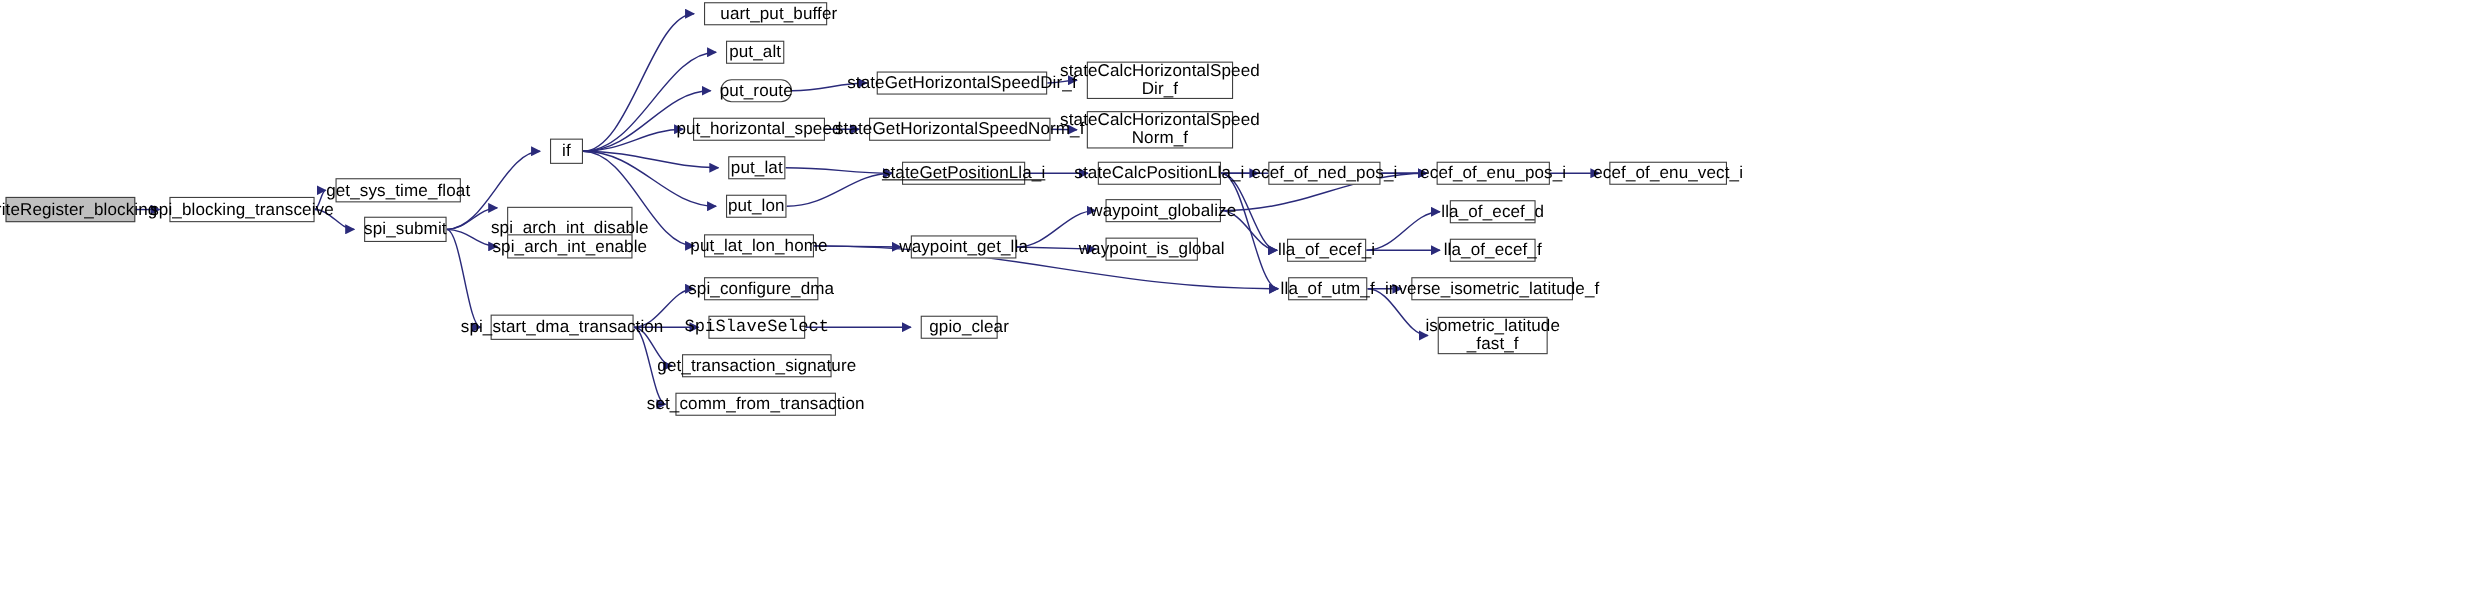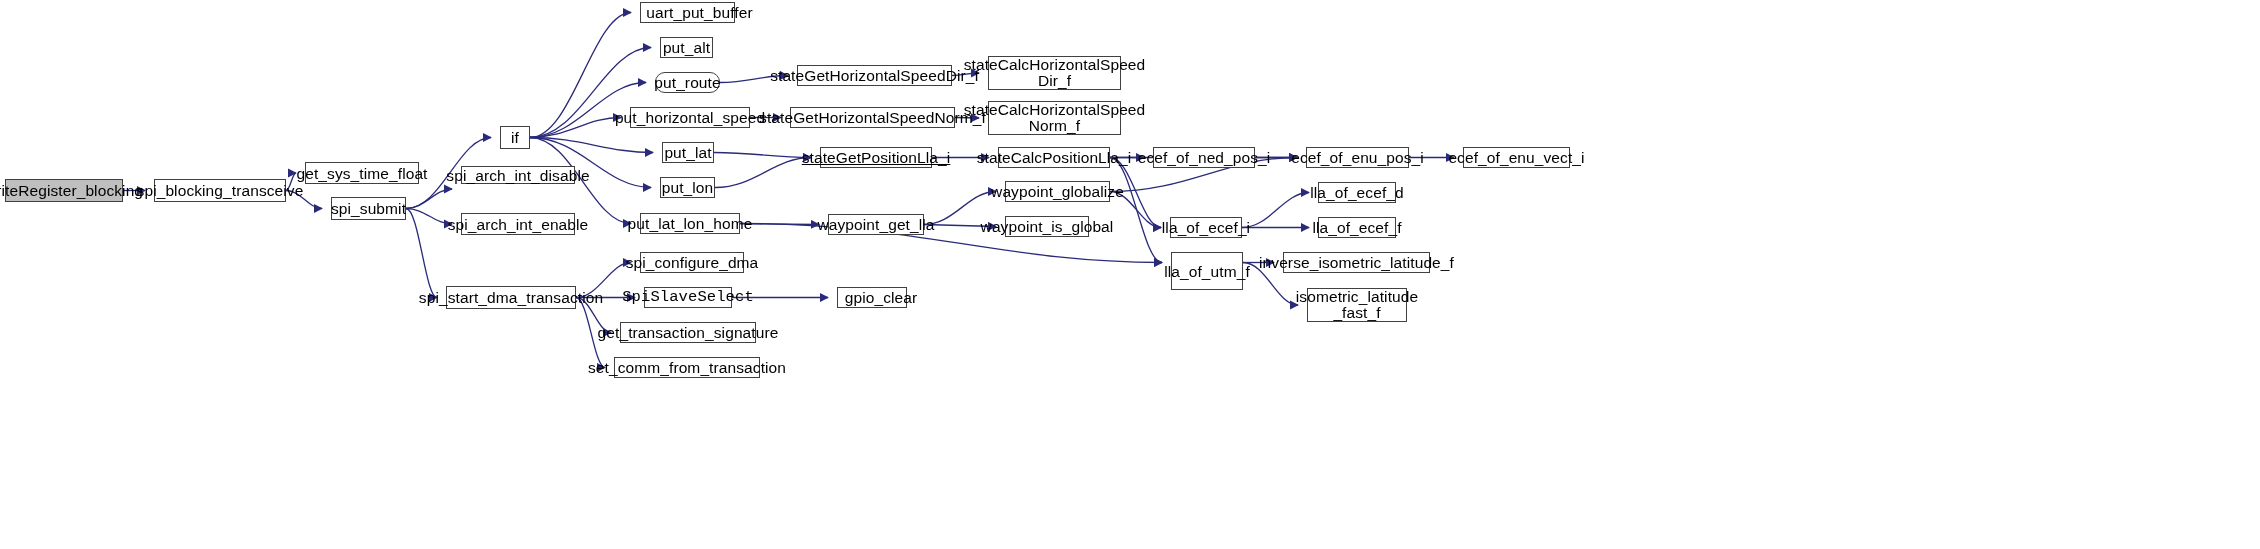--- a/index.html
+++ b/index.html
@@ -98,24 +98,24 @@
         <path d="M 576 297.5 C 588.18 297.5, 593.98 367.5, 605 367.5" fill="none" stroke="#2a2a7a" stroke-width="1.3" marker-end="url(#arrow)"></path>
         <path d="M 732 297.5 L 828 297.5" fill="none" stroke="#2a2a7a" stroke-width="1.3" marker-end="url(#arrow)"></path>
       </g>
   </svg>
   <div id="node-layer">
       <div class="node root" style="left: 5px; top: 179px; width: 118px; height: 23px;">writeRegister_blocking</div>
       <div class="node" style="left: 154px; top: 179px; width: 132px; height: 23px;">spi_blocking_transceive</div>
       <div class="node" style="left: 305px; top: 162px; width: 114px; height: 22px;">get_sys_time_float</div>
       <div class="node" style="left: 331px; top: 197px; width: 75px; height: 23px;">spi_submit</div>
       <div class="node" style="left: 500px; top: 126px; width: 30px; height: 23px;">if</div>
-      <div class="node" style="left: 461px; top: 166px; width: 114px; height: 18px;">spi_arch_int_disable</div>
+      <div class="node" style="left: 461px; top: 188px; width: 114px; height: 38px;">spi_arch_int_disable</div>
       <div class="node" style="left: 461px; top: 213px; width: 114px; height: 22px;">spi_arch_int_enable</div>
       <div class="node" style="left: 446px; top: 286px; width: 130px; height: 23px;">spi_start_dma_transaction</div>
-      <div class="node" style="left: 640px; top: 2px; width: 95px; height: 21px; padding-left: 24px;">uart_put_buffer</div>
+      <div class="node" style="left: 640px; top: 2px; width: 112px; height: 21px; padding-left: 24px;">uart_put_buffer</div>
       <div class="node" style="left: 660px; top: 37px; width: 53px; height: 21px;">put_alt</div>
       <div class="node" style="left: 655px; top: 72px; width: 65px; height: 21px; border-radius: 10px;">put_route</div>
       <div class="node" style="left: 630px; top: 107px; width: 120px; height: 21px;">put_horizontal_speed</div>
       <div class="node" style="left: 662px; top: 142px; width: 52px; height: 21px;">put_lat</div>
       <div class="node" style="left: 660px; top: 177px; width: 55px; height: 21px;">put_lon</div>
       <div class="node" style="left: 640px; top: 213px; width: 100px; height: 21px;">put_lat_lon_home</div>
       <div class="node" style="left: 640px; top: 252px; width: 104px; height: 21px;">spi_configure_dma</div>
       <div class="node" style="left: 644px; top: 287px; width: 88px; height: 21px; font-family: Liberation Mono, monospace;">SpiSlaveSelect</div>
       <div class="node" style="left: 620px; top: 322px; width: 136px; height: 21px;">get_transaction_signature</div>
       <div class="node" style="left: 614px; top: 357px; width: 146px; height: 21px;">set_comm_from_transaction</div>
@@ -126,21 +126,21 @@
       <div class="node" style="left: 837px; top: 287px; width: 70px; height: 21px; padding-left: 18px;">gpio_clear</div>
       <div class="node" style="left: 988px; top: 56px; width: 133px; height: 34px; line-height: 16px;">stateCalcHorizontalSpeed
 Dir_f</div>
       <div class="node" style="left: 988px; top: 101px; width: 133px; height: 34px; line-height: 16px;">stateCalcHorizontalSpeed
 Norm_f</div>
       <div class="node" style="left: 998px; top: 147px; width: 112px; height: 21px;">stateCalcPositionLla_i</div>
       <div class="node" style="left: 1005px; top: 181px; width: 105px; height: 21px;">waypoint_globalize</div>
       <div class="node" style="left: 1005px; top: 216px; width: 84px; height: 21px;">waypoint_is_global</div>
       <div class="node" style="left: 1153px; top: 147px; width: 102px; height: 21px;">ecef_of_ned_pos_i</div>
       <div class="node" style="left: 1170px; top: 217px; width: 72px; height: 21px;">lla_of_ecef_i</div>
-      <div class="node" style="left: 1171px; top: 252px; width: 72px; height: 38px;">lla_of_utm_f</div>
+      <div class="node" style="left: 1171px; top: 252px; width: 72px; height: 21px;">lla_of_utm_f</div>
       <div class="node" style="left: 1306px; top: 147px; width: 103px; height: 21px;">ecef_of_enu_pos_i</div>
       <div class="node" style="left: 1318px; top: 182px; width: 78px; height: 21px;">lla_of_ecef_d</div>
       <div class="node" style="left: 1318px; top: 217px; width: 78px; height: 21px;">lla_of_ecef_f</div>
       <div class="node" style="left: 1283px; top: 252px; width: 147px; height: 21px;">inverse_isometric_latitude_f</div>
       <div class="node" style="left: 1307px; top: 288px; width: 100px; height: 34px; line-height: 16px;">isometric_latitude
 _fast_f</div>
       <div class="node" style="left: 1463px; top: 147px; width: 107px; height: 21px;">ecef_of_enu_vect_i</div>
     </div>
 </div>
 

